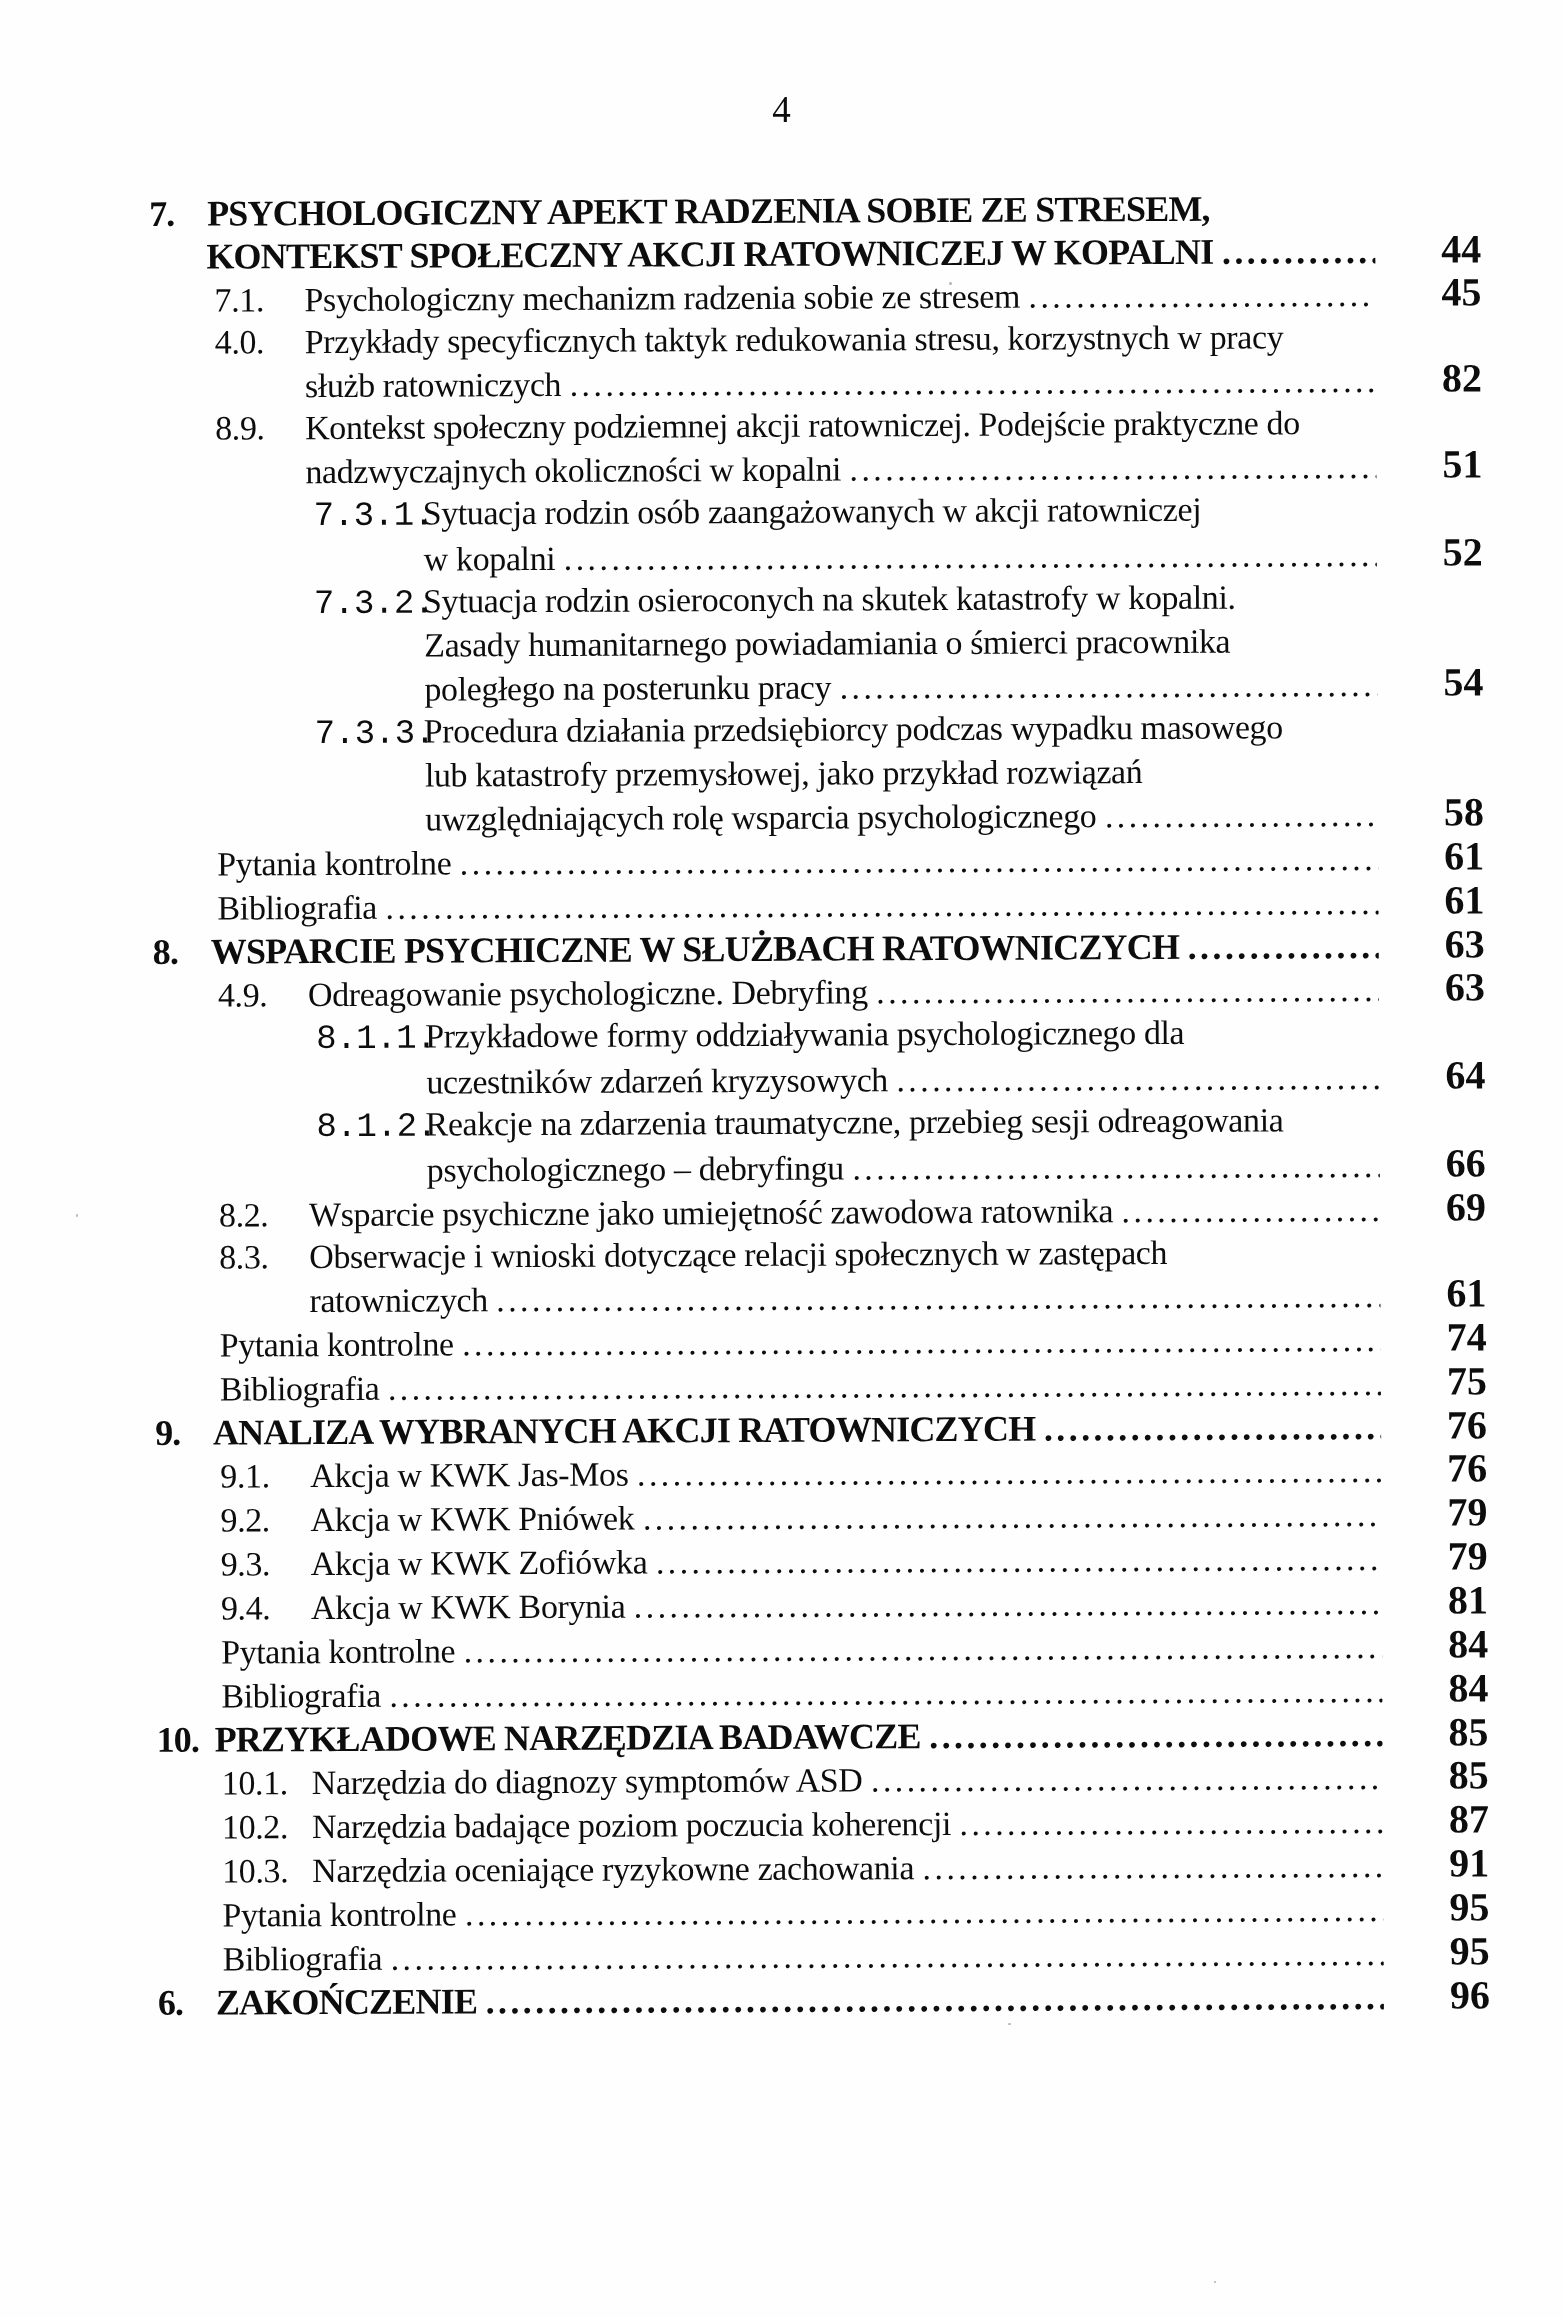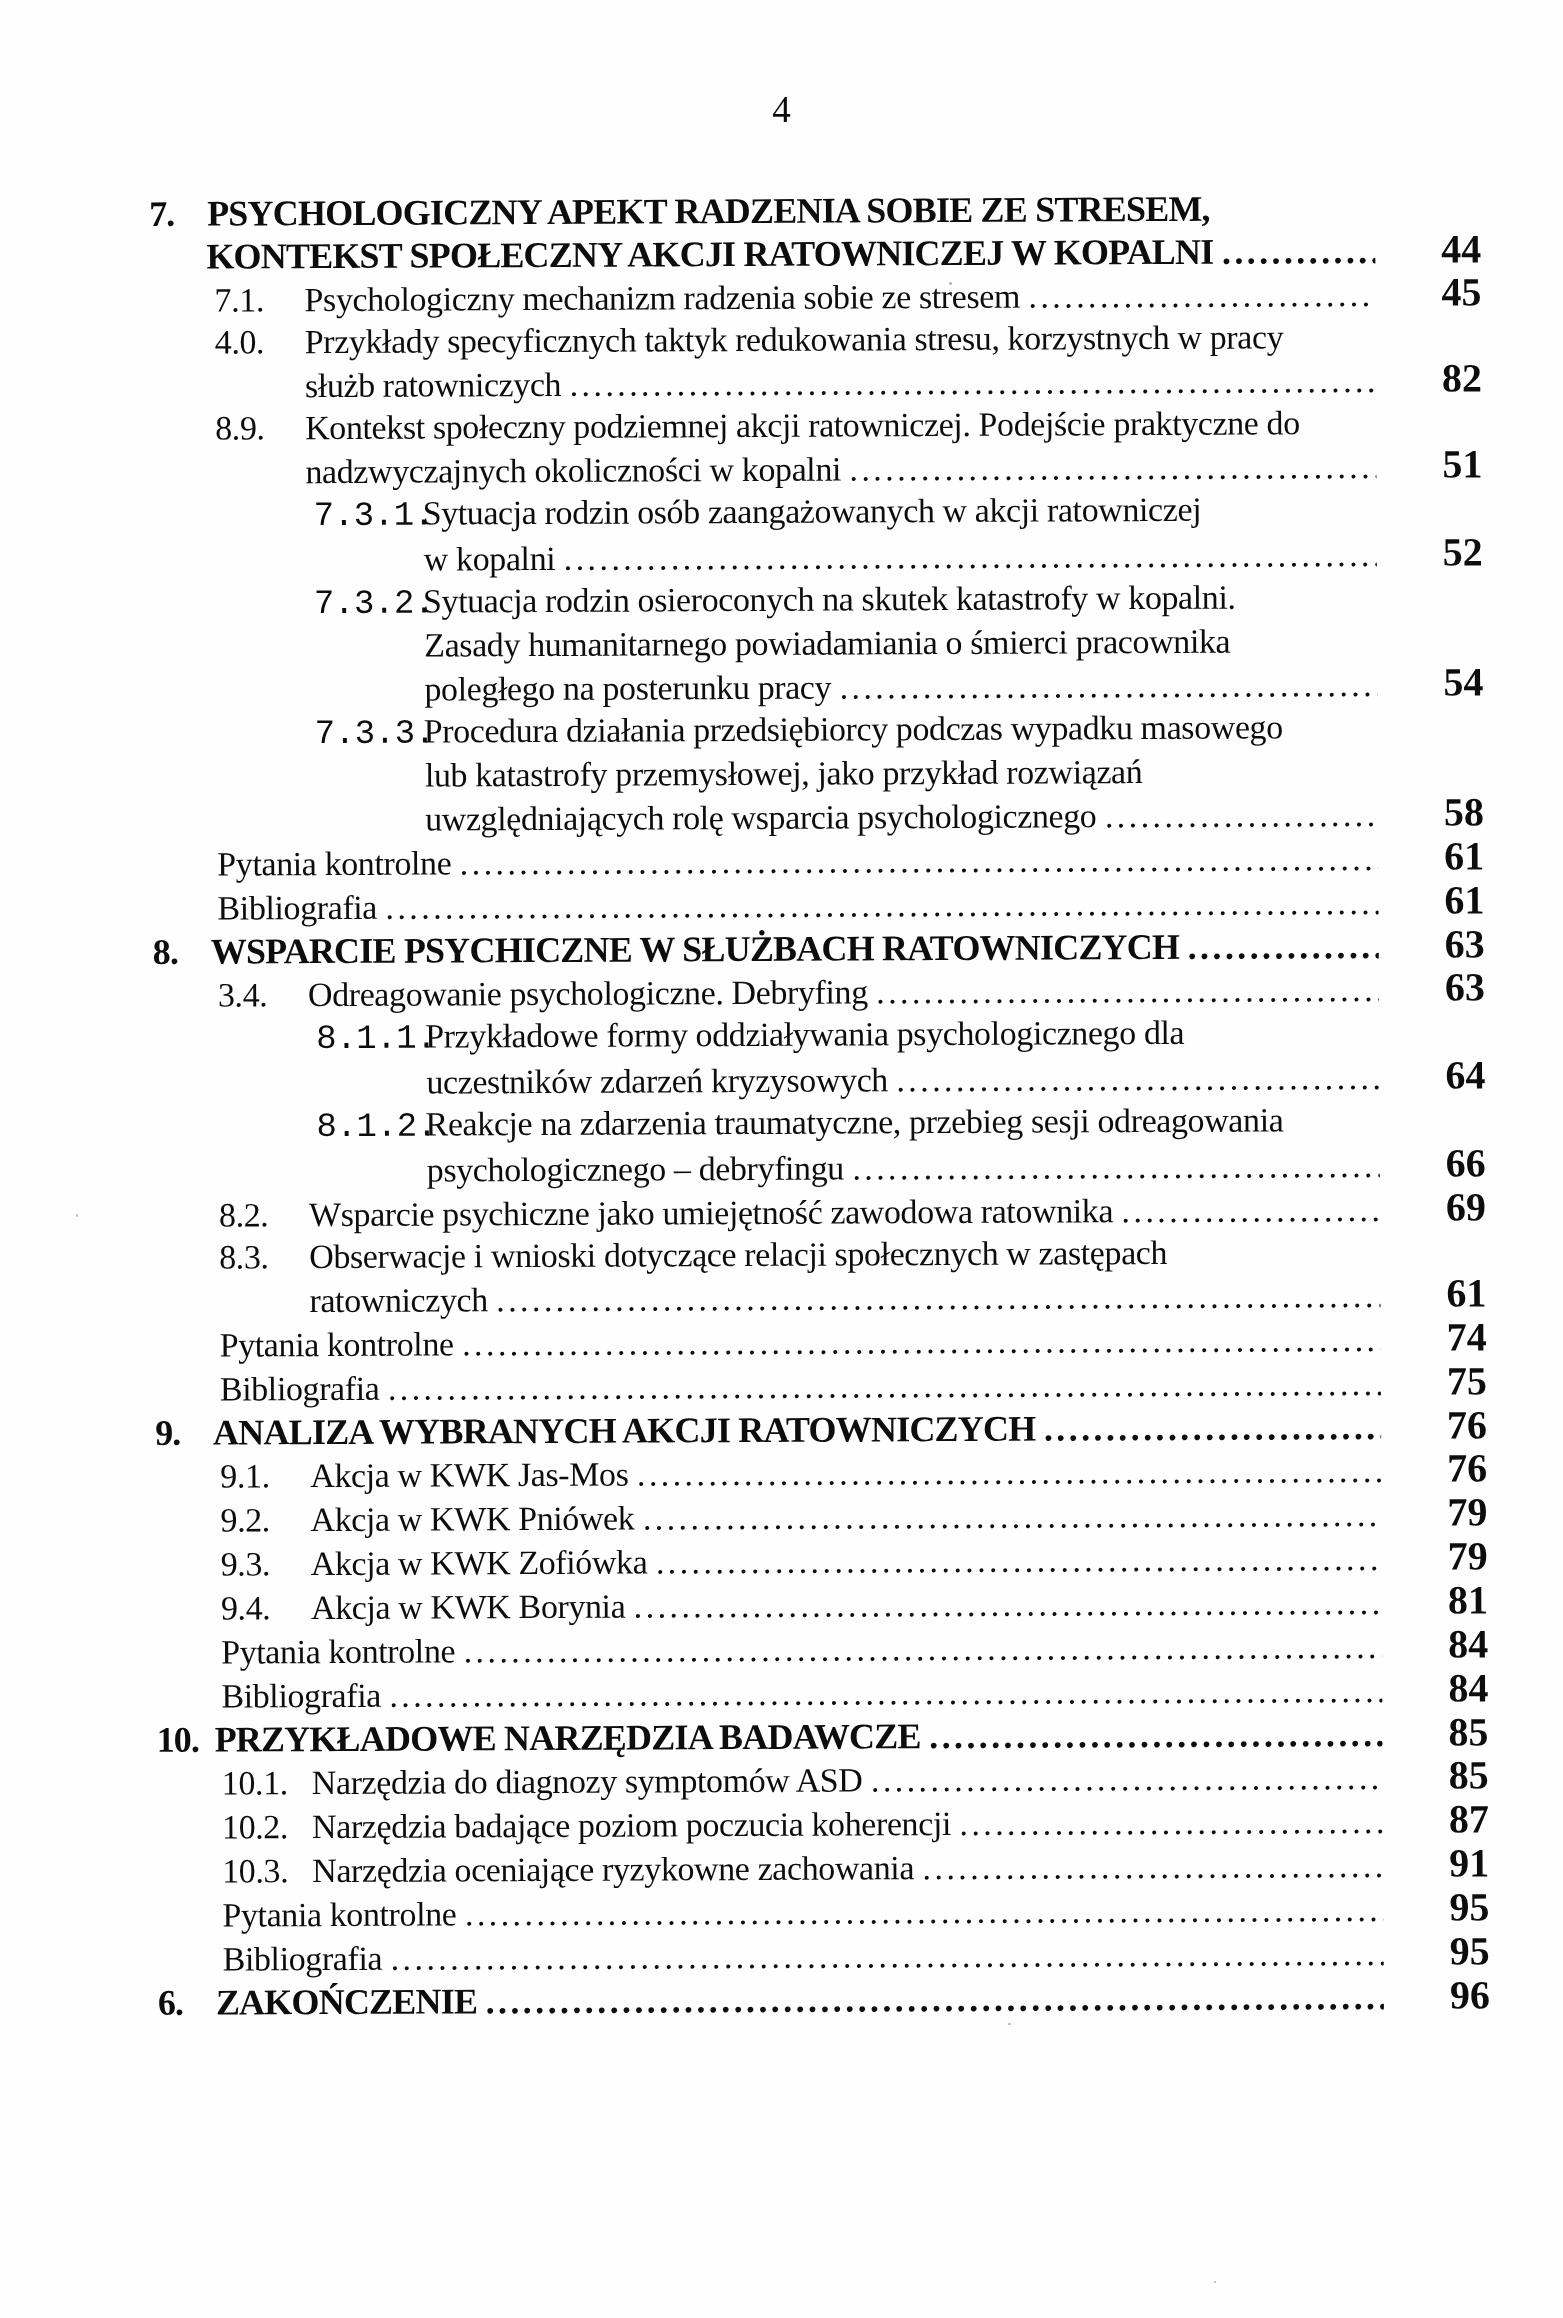--- a/index.html
+++ b/index.html
@@ -162,21 +162,21 @@
       <div class="r l1">
           <span class="n">8.</span>
           <span class="t">WSPARCIE PSYCHICZNE W SŁUŻBACH RATOWNICZYCH</span>
           <span class="d"></span>
           <span class="p">63</span>
         </div>
     </div>
 
     <div class="lvl2">
       <div class="r l2">
-          <span class="n">3.4.</span>
+          <span class="n">4.9.</span>
           <span class="t">Odreagowanie psychologiczne. Debryfing</span>
           <span class="d"></span>
           <span class="p">63</span>
         </div>
     </div>
 
     <div class="lvl3">
       <div class="r l3">
           <span class="n">8.1.1.</span>
           <span class="t">Przykładowe formy oddziaływania psychologicznego dla</span>

